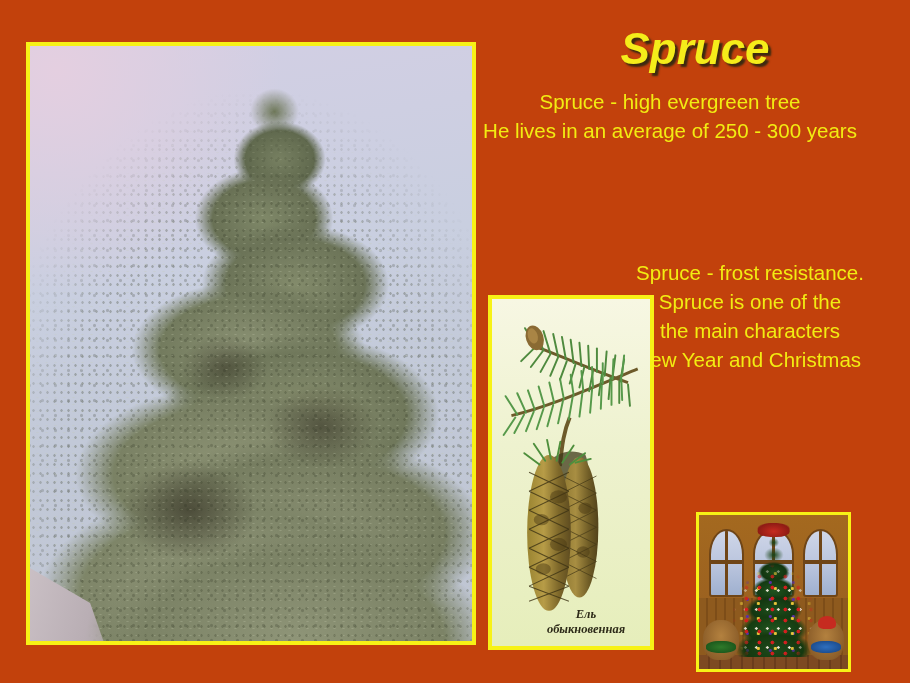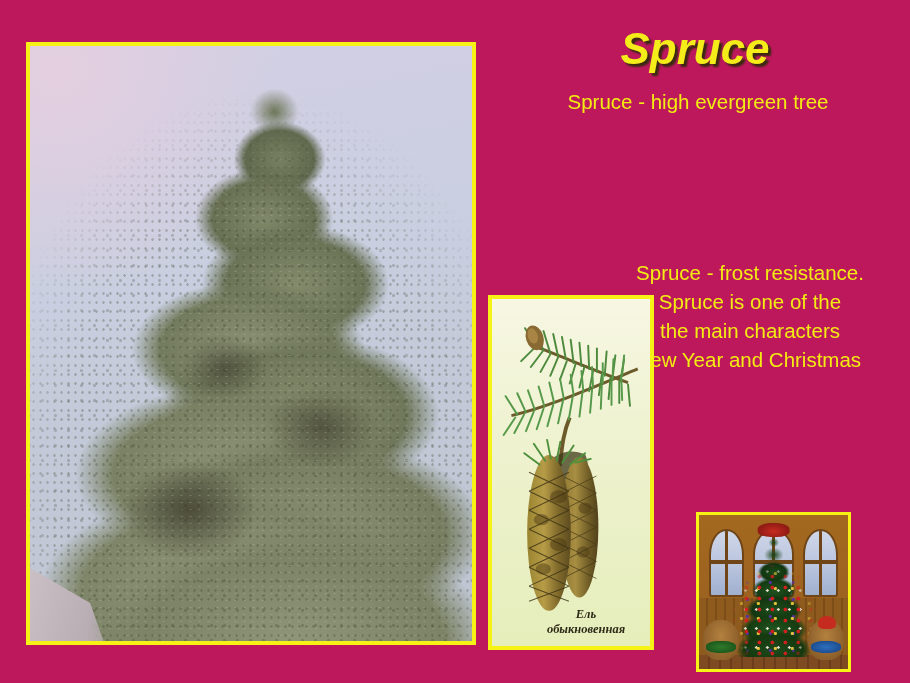--- a/index.html
+++ b/index.html
@@ -10,21 +10,21 @@
     width: 910px;
     height: 683px;
     overflow: hidden;
     font-family: "Liberation Sans", sans-serif;
   }
 
   #slide {
     position: relative;
     width: 910px;
     height: 683px;
-    background: #be185d;
+    background: #c2410c;
     overflow: hidden;
   }
 
   
   #slide-title {
     position: absolute;
     left: 480px;
     top: 24px;
     width: 430px;
     text-align: center;
@@ -39,21 +39,21 @@
 
   
   .body-text {
     position: absolute;
     color: #f2ec12;
     font-size: 20.5px;
     line-height: 29px;
     white-space: nowrap;
   }
   #text-block-description {
-    left: 486px;
+    left: 458px;
     top: 87px;
     width: 424px;
   }
   #text-block-holiday {
     left: 580px;
     top: 258px;
     width: 340px;
   }
   .body-line {
     display: block;
@@ -309,20 +309,21 @@
   <div id="photo-spruce-frame">
     <div id="photo-spruce-sky"></div>
     <div id="photo-spruce-tree"></div>
     <div id="photo-spruce-shade"></div>
     <div id="photo-spruce-texture"></div>
     <div id="photo-spruce-path"></div>
   </div>
 
   <div class="body-text" id="text-block-description">
     <span class="body-line ta-c">Spruce - high evergreen tree</span>
+    <span class="body-line ta-c">He lives in an average of 250 - 300 years</span>
   </div>
 
   <div class="body-text" id="text-block-holiday">
     <span class="body-line ta-c">Spruce - frost resistance.</span>
     <span class="body-line ta-c">Spruce is one of the</span>
     <span class="body-line ta-c">the main characters</span>
     <span class="body-line ta-c">new Year  and Christmas</span>
   </div>
 
   <div id="illustration-frame">

